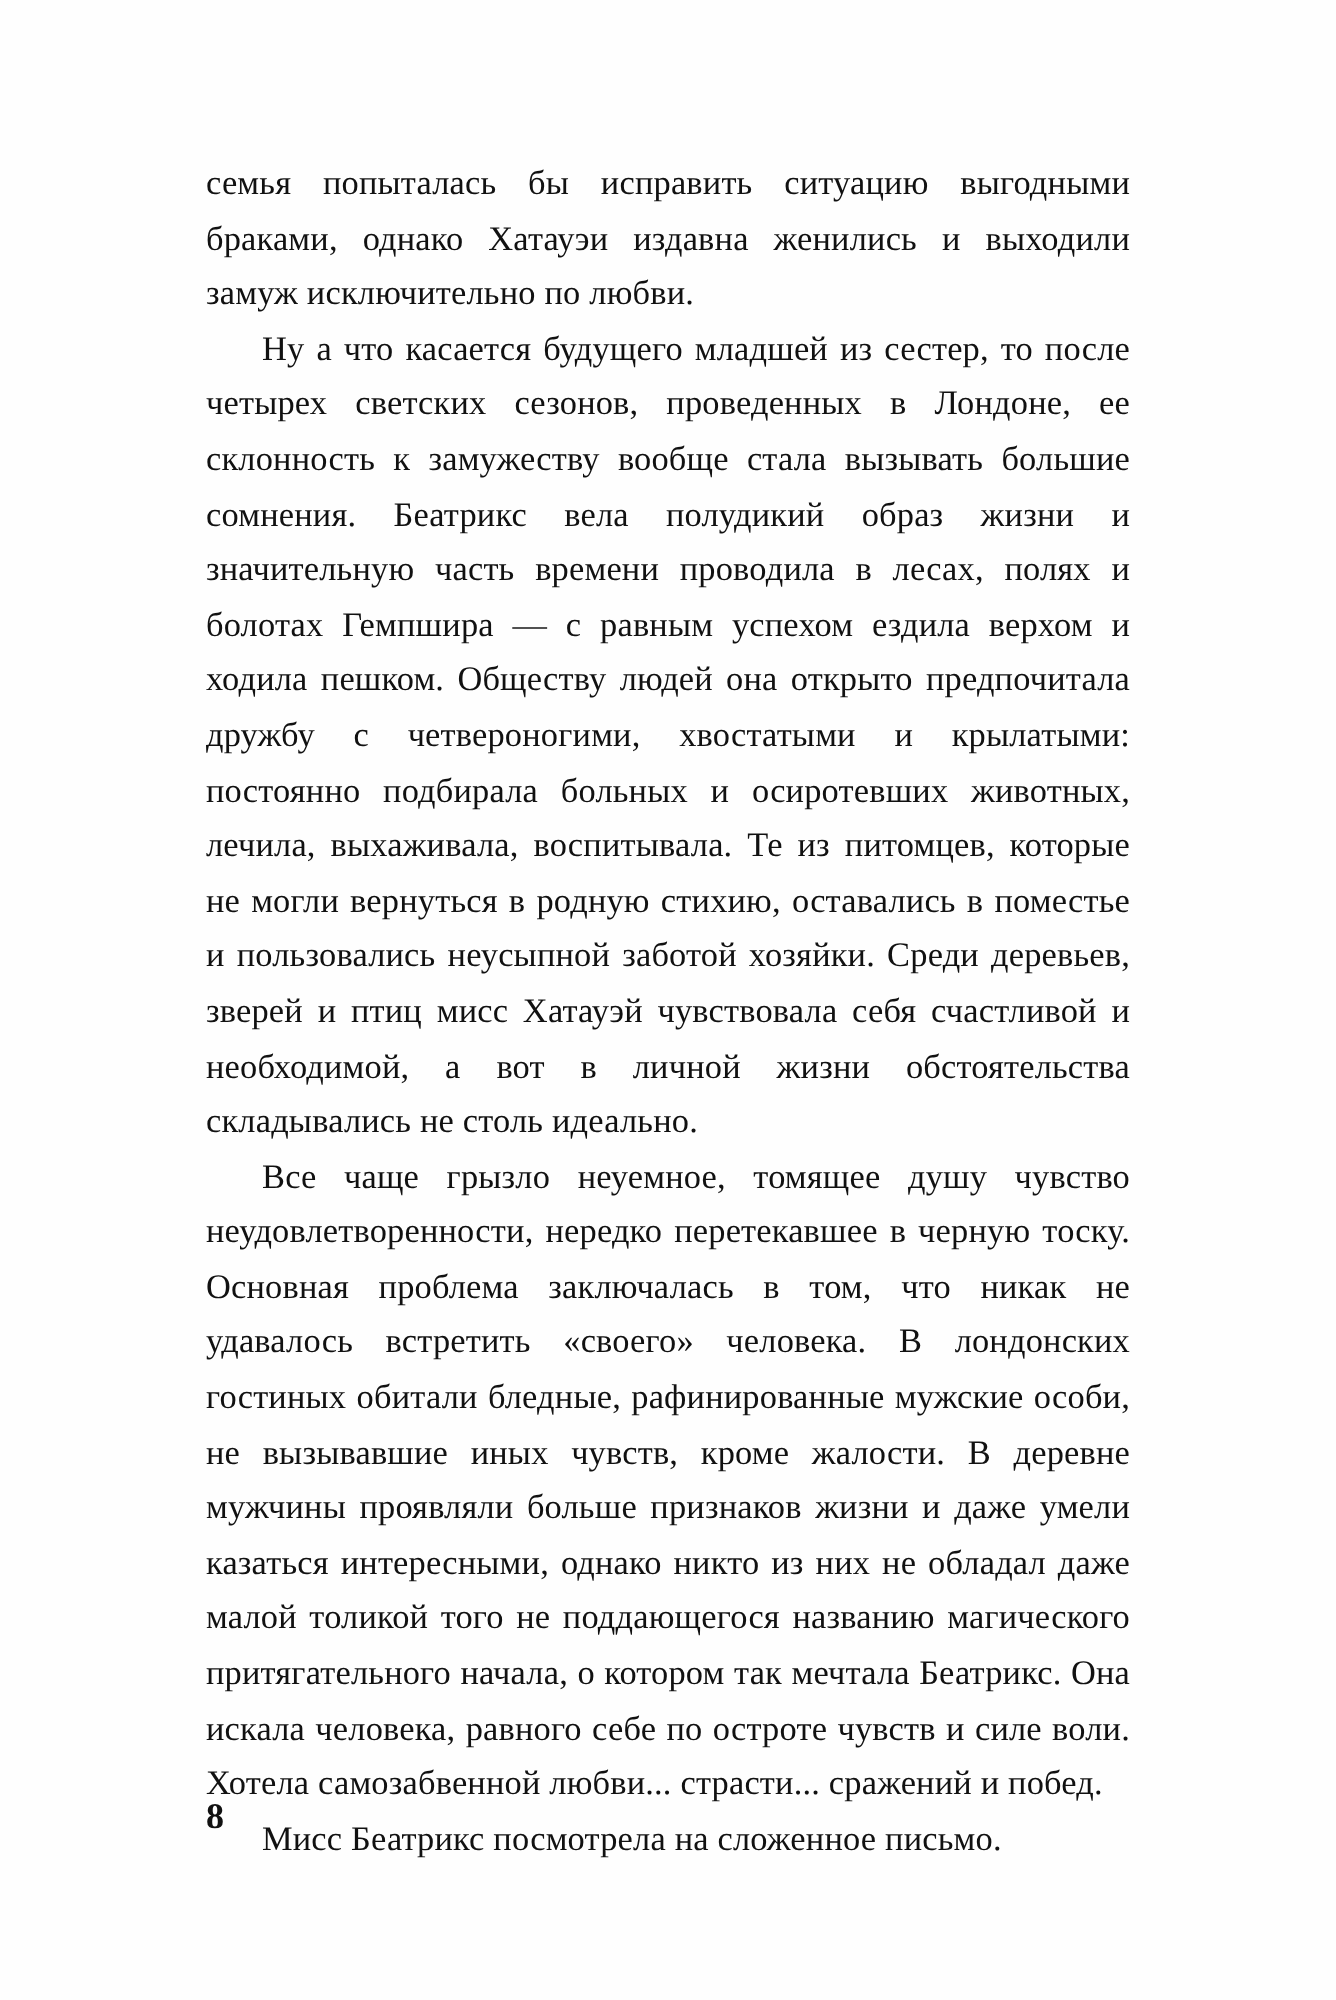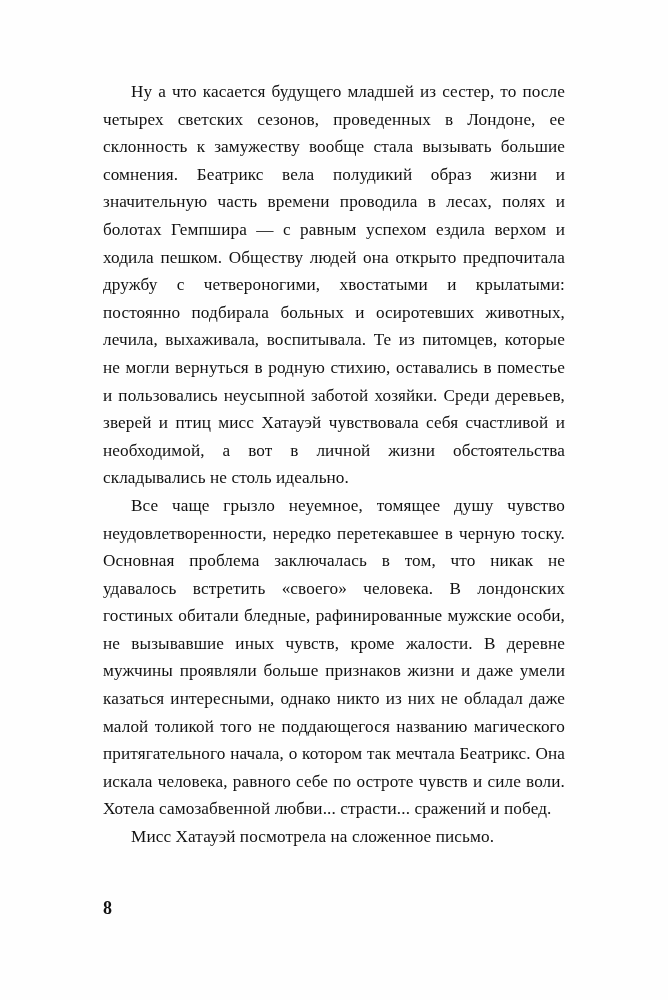--- a/index.html
+++ b/index.html
@@ -50,18 +50,19 @@
     font-weight: bold;
     color: #111111;
     font-family: "Liberation Serif", "DejaVu Serif", serif;
   }
 </style>
 </head>
 <body>
 
 <div class="page">
   <div class="text-column">
+    <p class="para">семья попыталась бы исправить ситуацию выгодными браками, однако Хатауэи издавна женились и выходили замуж исключительно по любви.</p>
     <p class="para indent">Ну а что касается будущего младшей из сестер, то после четырех светских сезонов, проведенных в Лондоне, ее склонность к замужеству вообще стала вызывать большие сомнения. Беатрикс вела полудикий образ жизни и значительную часть времени проводила в лесах, полях и болотах Гемпшира — с равным успехом ездила верхом и ходила пешком. Обществу людей она открыто предпочитала дружбу с четвероногими, хвостатыми и крылатыми: постоянно подбирала больных и осиротевших животных, лечила, выхаживала, воспитывала. Те из питомцев, которые не могли вернуться в родную стихию, оставались в поместье и пользовались неусыпной заботой хозяйки. Среди деревьев, зверей и птиц мисс Хатауэй чувствовала себя счастливой и необходимой, а вот в личной жизни обстоятельства складывались не столь идеально.</p>
     <p class="para indent">Все чаще грызло неуемное, томящее душу чувство неудовлетворенности, нередко перетекавшее в черную тоску. Основная проблема заключалась в том, что никак не удавалось встретить «своего» человека. В лондонских гостиных обитали бледные, рафинированные мужские особи, не вызывавшие иных чувств, кроме жалости. В деревне мужчины проявляли больше признаков жизни и даже умели казаться интересными, однако никто из них не обладал даже малой толикой того не поддающегося названию магического притягательного начала, о котором так мечтала Беатрикс. Она искала человека, равного себе по остроте чувств и силе воли. Хотела самозабвенной любви... страсти... сражений и побед.</p>
-    <p class="para indent">Мисс Хатауэй посмотрела на сложенное письмо.</p>
+    <p class="para indent">Мисс Беатрикс посмотрела на сложенное письмо.</p>
   </div>
   <div class="page-number">8</div>
 </div>
 
 </body></html>

